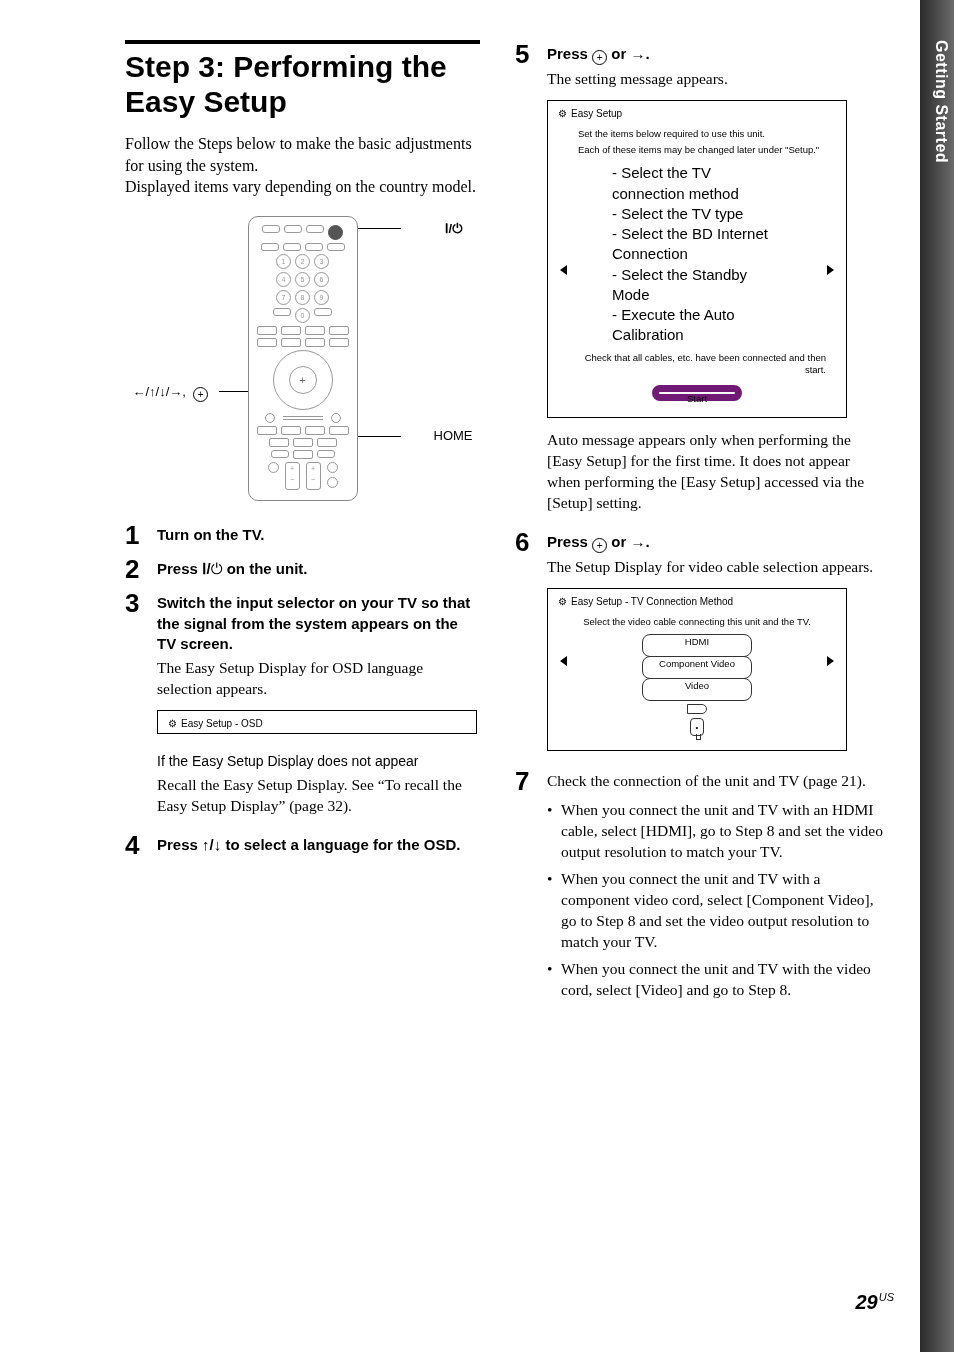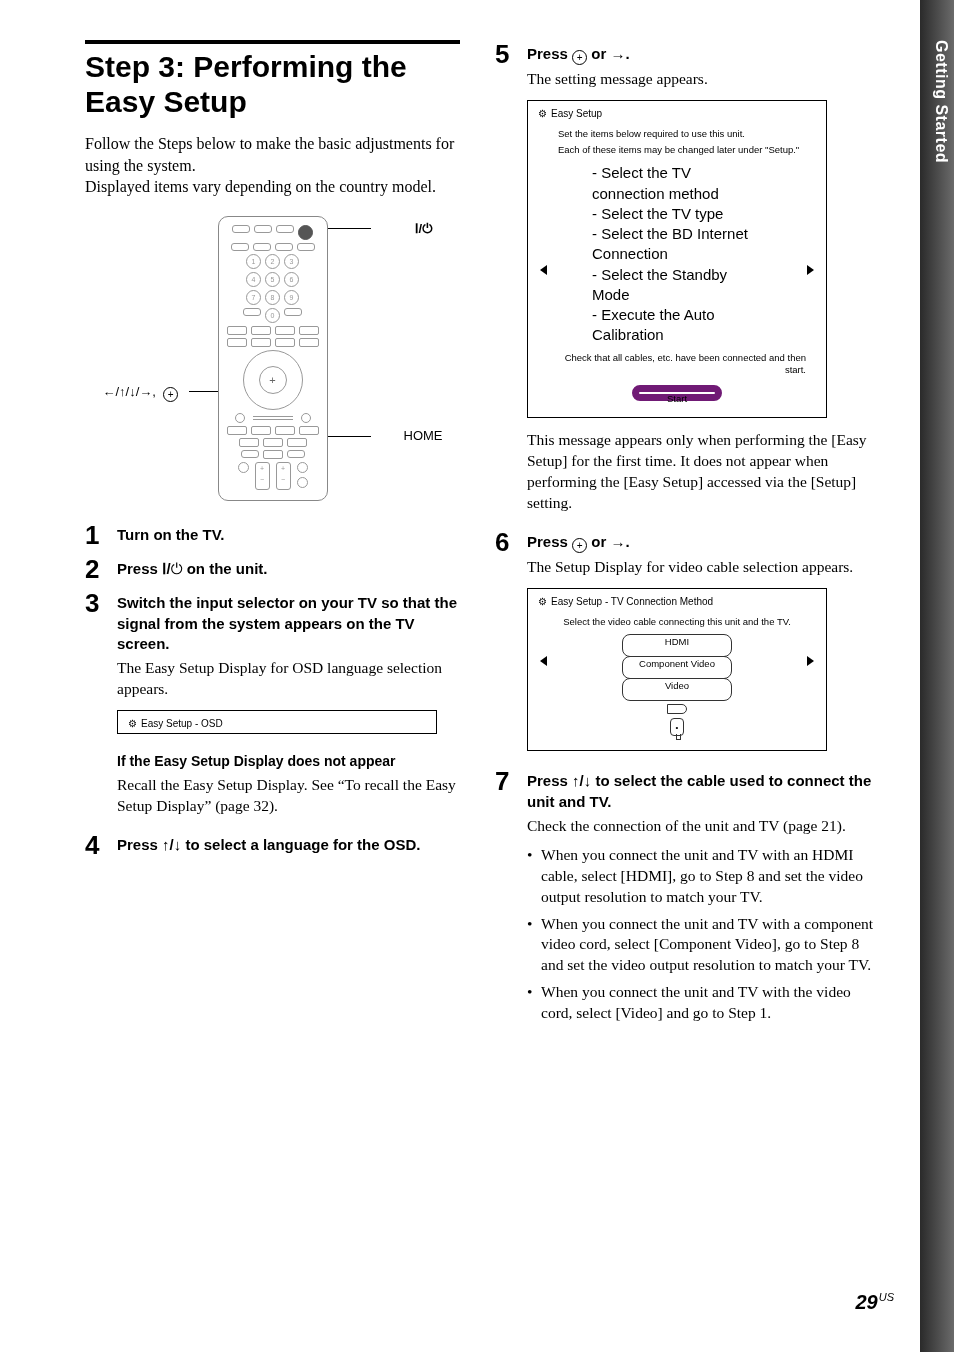--- a/index.html
+++ b/index.html
@@ -11,20 +11,21 @@
       font-family: "Times New Roman", Times, serif;
       background: #ffffff;
       width: 954px;
       height: 1352px;
       position: relative;
       color: #000;
     }
     .page {
       display: flex;
       height: 100%;
+      padding-left: 40px;
     }
     .content {
       display: flex;
       padding: 40px 20px 40px 70px;
       flex: 1;
     }
     .col {
       width: 50%;
       padding: 0 15px;
     }
@@ -246,21 +247,21 @@
       line-height: 1.35;
     }
     .bullets li::before {
       content: "•";
       position: absolute;
       left: 0;
       top: 0;
     }
     .sub-h {
       font-family: Arial, Helvetica, sans-serif;
-      font-weight: bold;
+      font-weight: normal;
       font-size: 14px;
       margin: 18px 0 4px 0;
     }
     
     .ui-box {
       border: 1px solid #000;
       margin: 10px 0 10px 0;
       font-family: Arial, Helvetica, sans-serif;
       font-size: 10px;
       background: #fff;
@@ -579,21 +580,21 @@
                 <div>- Select the Standby Mode</div>
                 <div>- Execute the Auto Calibration</div>
               </div>
               <div class="ui-text-center" style="margin-top:6px;text-align:right;padding-left:10px">Check that all cables, etc. have been connected and then start.</div>
               <div class="start-btn">Start</div>
               <div class="arrow-left-tri"></div>
               <div class="arrow-right-tri"></div>
             </div>
           </div>
 
-          <p class="step-p" style="margin-top:12px">This message appears only when performing the [Easy Setup] for the first time. It does not appear when performing the [Easy Setup] accessed via the [Setup] setting.</p>
+          <p class="step-p" style="margin-top:12px">Auto message appears only when performing the [Easy Setup] for the first time. It does not appear when performing the [Easy Setup] accessed via the [Setup] setting.</p>
         </div>
       </div>
 
       <div class="step">
         <div class="step-num">6</div>
         <div class="step-body">
           <div class="step-title">
             <span>Press </span>
             <span class="inline-icon-circ">+</span>
             <span> or →.</span>
@@ -617,26 +618,25 @@
               <div class="arrow-left-tri" style="margin-top:-25px"></div>
               <div class="arrow-right-tri" style="margin-top:-25px"></div>
             </div>
           </div>
         </div>
       </div>
 
       <div class="step">
         <div class="step-num">7</div>
         <div class="step-body">
-          <div class="step-title">Press <span class="arrows">↑/↓</span> to select the cable used to connect the unit and TV.</div>
           <p class="step-p">Check the connection of the unit and TV (page 21).</p>
           <ul class="bullets">
             <li>When you connect the unit and TV with an HDMI cable, select [HDMI], go to Step 8 and set the video output resolution to match your TV.</li>
             <li>When you connect the unit and TV with a component video cord, select [Component Video], go to Step 8 and set the video output resolution to match your TV.</li>
-            <li>When you connect the unit and TV with the video cord, select [Video] and go to Step 1.</li>
+            <li>When you connect the unit and TV with the video cord, select [Video] and go to Step 8.</li>
           </ul>
         </div>
       </div>
     </div>
   </div>
 
   <div class="side-tab">
     <div class="side-tab-label">Getting Started</div>
   </div>
 

